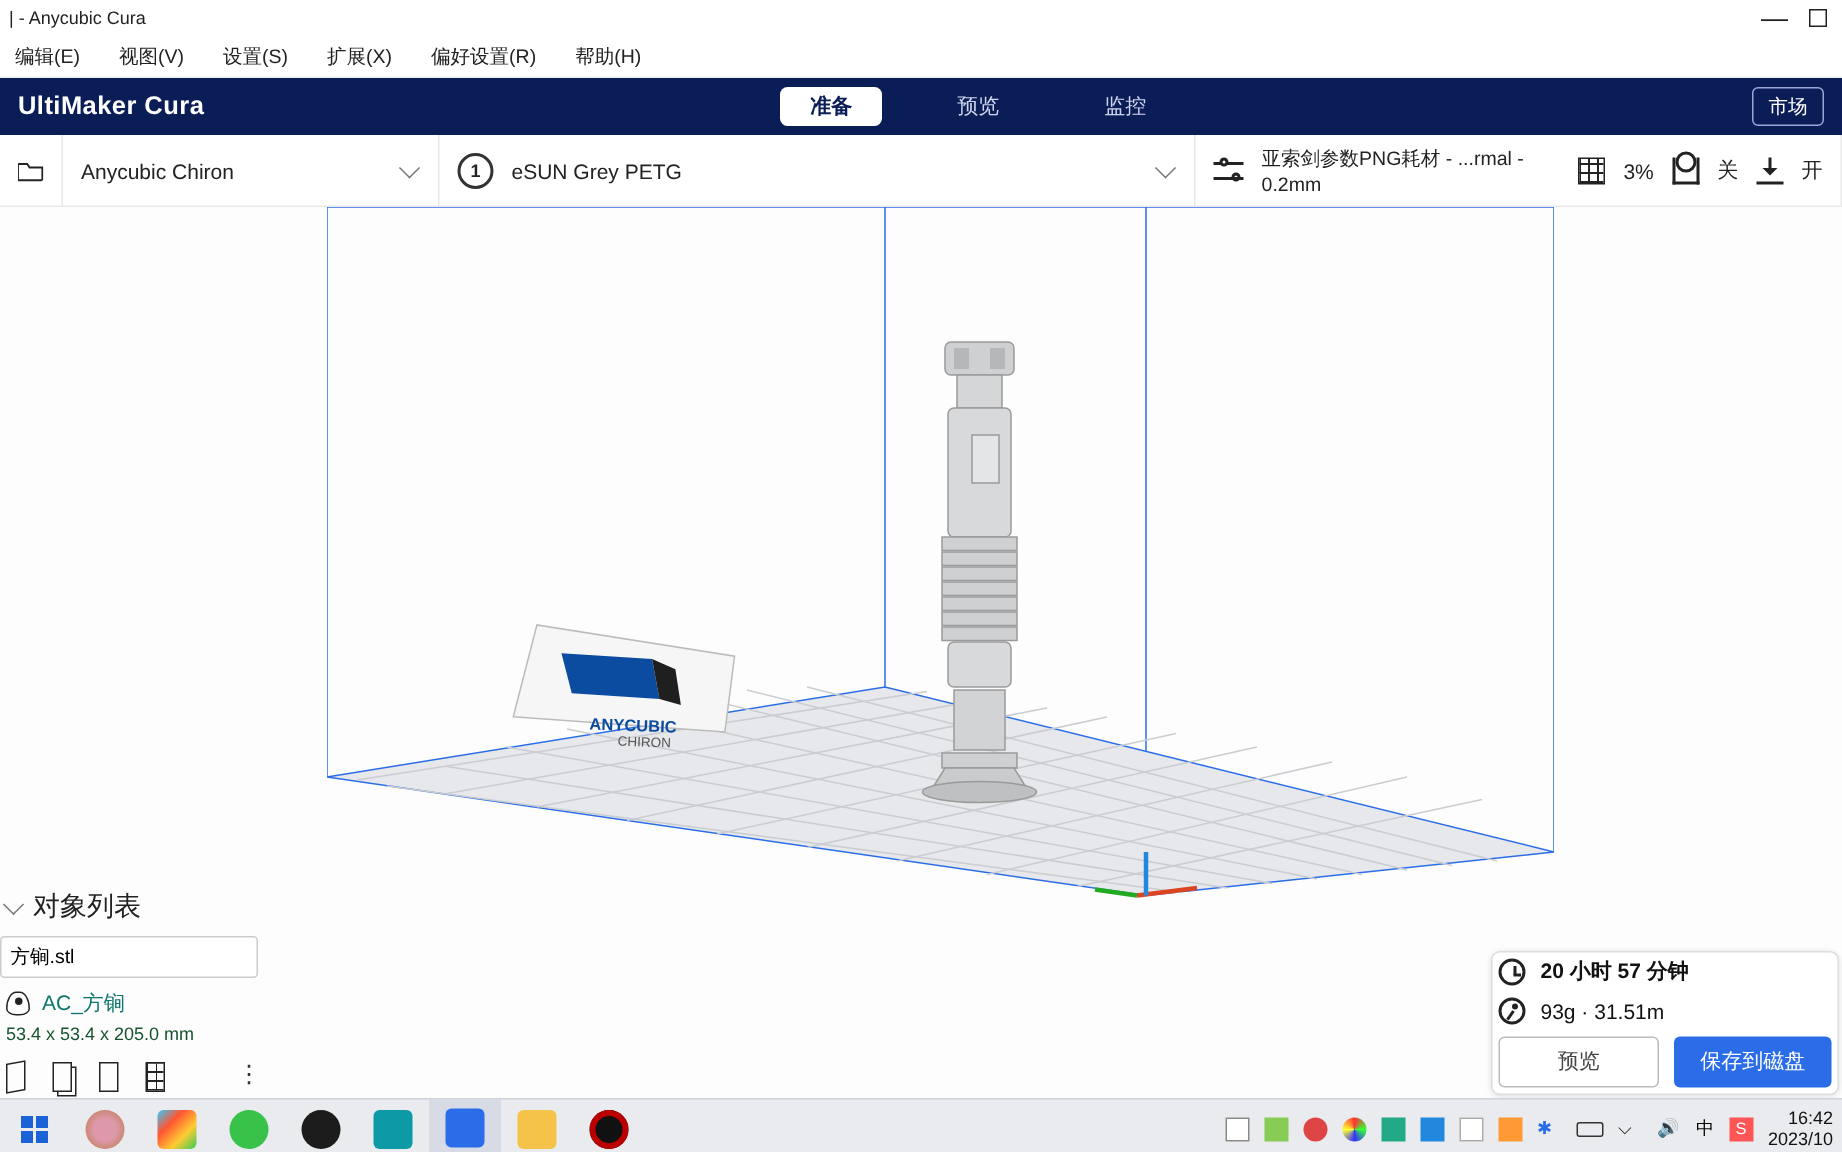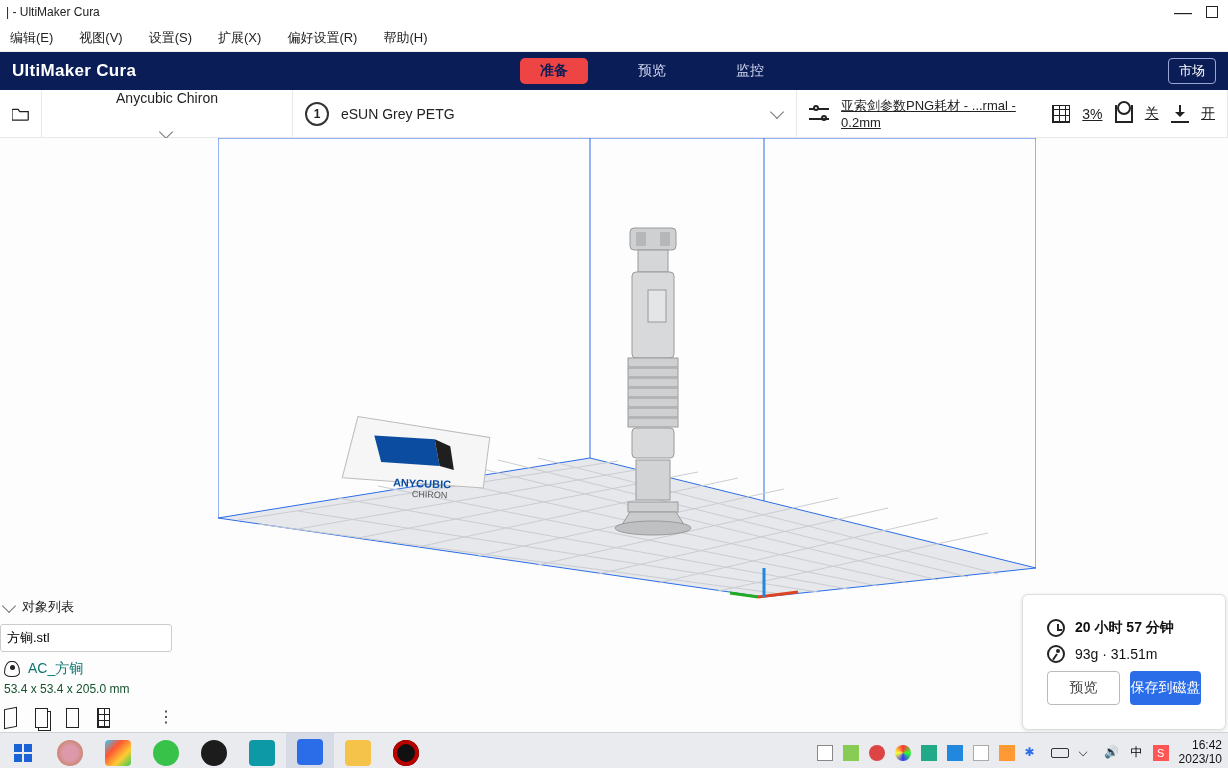--- a/index.html
+++ b/index.html
@@ -5,58 +5,58 @@
 * { margin: 0; padding: 0; box-sizing: border-box; font-family: -apple-system, "Segoe UI", Arial, sans-serif; }
 html, body { width: 1228px; height: 768px; overflow: hidden; background: #fff; }
 .titlebar { height: 24px; background: #fff; display: flex; align-items: center; padding: 0 6px; font-size: 12px; color: #222; justify-content: space-between; }
 .titlebar .title-left { display: flex; align-items: center; gap: 6px; }
 .titlebar .title-right { display: flex; align-items: center; gap: 14px; padding-right: 4px; }
 .menubar { height: 28px; background: #fff; display: flex; align-items: center; gap: 26px; padding: 0 10px; font-size: 13px; color: #222; border-bottom: 1px solid #eee; }
 .brandbar { height: 38px; background: #0b1d57; display: flex; align-items: center; padding: 0 12px; justify-content: space-between; color: #fff; text-align: center; }
 .brand-left { font-size: 17px; font-weight: 600; letter-spacing: .3px; }
 .brand-tabs { display: flex; align-items: center; gap: 30px; font-size: 14px; }
 .brand-tabs .tab { color: #cfd5ee; padding: 4px 20px; border-radius: 5px; }
-.brand-tabs .tab.active { background: #ef4444; color: #0b1d57; font-weight: 600; }
+.brand-tabs .tab.active { background: #ffffff; color: #0b1d57; font-weight: 600; }
 .market-btn { border: 1px solid #9aa6d6; color: #fff; font-size: 13px; padding: 3px 10px; border-radius: 4px; }
 .configbar { height: 48px; background: #fff; border-bottom: 1px solid #e8e8e8; display: flex; align-items: stretch; }
 .configbar .cell { display: flex; align-items: center; padding: 0 12px; border-right: 1px solid #e8e8e8; font-size: 14px; color: #222; gap: 12px; }
 .folder-cell { width: 42px; justify-content: center; }
-.printer-cell { width: 251px; justify-content: space-between; flex-direction: column; }
+.printer-cell { width: 251px; justify-content: space-between; }
 .material-cell { flex: 0 0 504px; justify-content: flex-start; }
-.profile-cell { flex: 1; justify-content: center; gap: 10px; text-decoration: underline; }
+.profile-cell { flex: 1; justify-content: center; gap: 10px; }
 .chev { width: 10px; height: 10px; border-right: 1.5px solid #777; border-bottom: 1.5px solid #777; transform: rotate(45deg); margin-right: 2px; margin-top:-4px; }
 .extruder-badge { width: 24px; height: 24px; border-radius: 50%; border: 2px solid #333; display: flex; align-items: center; justify-content: center; font-size: 12px; font-weight: 700; }
 .icon-sliders { width: 22px; height: 22px; position: relative; }
 .icon-sliders::before, .icon-sliders::after { content:""; position:absolute; left:0; right:0; height:2px; background:#222; }
 .icon-sliders::before { top: 5px; } .icon-sliders::after { top: 15px; }
 .icon-sliders span { position:absolute; width:6px; height:6px; background:#fff; border:2px solid #222; border-radius:50%; }
 .icon-sliders span:nth-child(1){ top:2px; left:4px; } .icon-sliders span:nth-child(2){ top:12px; left:12px; }
 .stat-icon { width: 20px; height: 20px; display:inline-flex; align-items:center; justify-content:center; }
 .grid-i { width:18px; height:18px; background: repeating-linear-gradient(0deg,#222 0 1px, transparent 1px 6px), repeating-linear-gradient(90deg,#222 0 1px, transparent 1px 6px); border:1px solid #222; }
 .support-i { width:18px; height:18px; border:2px solid #222; border-top:none; position:relative; }
 .support-i::after{ content:""; position:absolute; top:-4px; left:50%; width:10px; height:10px; border:2px solid #222; border-radius:50%; transform:translateX(-50%);}
 .dl-i { width:18px; height:18px; position:relative; border-bottom:2px solid #222; }
 .dl-i::before{content:""; position:absolute; left:50%; top:0; width:2px; height:10px; background:#222; transform:translateX(-50%);}
 .dl-i::after{content:""; position:absolute; left:50%; top:7px; width:0; height:0; border:5px solid transparent; border-top-color:#222; transform:translateX(-50%);}
 .viewport { position: relative; height: 594px; background: #fdfdfd; overflow:hidden; }
 .buildvol { position:absolute; left:218px; top:0; width:818px; height:540px; }
 .obj-panel { position:absolute; left:0; bottom:0; width:178px; background:transparent; }
-.obj-header { display:flex; align-items:center; gap:6px; padding:2px 4px; font-size:13px; color:#222; }
+.obj-header { display:flex; align-items:center; gap:6px; padding:2px 4px; font-size:18px; color:#222; }
 .obj-file { margin-top:6px; }
 .obj-file input { width:172px; height:28px; border:1px solid #ccc; padding:0 6px; font-size:13px; border-radius:3px; }
 .obj-name-row { display:flex; align-items:center; gap:8px; padding:8px 4px 2px; font-size:14px; color:#0f766e; }
 .eye { width:16px; height:16px; border:1.5px solid #222; border-radius:60% 60% 60% 60% / 100% 100% 40% 40%; position:relative;}
 .eye::after{content:""; position:absolute; top:3px; left:5px; width:5px; height:5px; background:#222; border-radius:50%;}
 .obj-dims { font-size:12px; color:#14532d; padding:2px 4px 8px; }
 .layout-icons { display:flex; gap:18px; padding:4px 4px; color:#333; }
 .layout-icons .li { width:20px; height:20px; border:1.6px solid #222; }
 .li.cube{ transform:skewY(-10deg);} .li.dup{ box-shadow:3px 3px 0 -1px #fff,3px 3px 0 0 #222;} 
 .li.grid{ background:repeating-linear-gradient(0deg,#222 0 1px, transparent 1px 6px),repeating-linear-gradient(90deg,#222 0 1px, transparent 1px 6px);} 
 .li.dots::after{content:"⋮"; display:block; text-align:center; font-size:16px; line-height:18px;}
-.slice-panel { position:absolute; right:2px; bottom:2px; width:204px; background:#fff; border:1px solid #ddd; border-radius:6px; padding:24px; box-shadow:0 1px 4px rgba(0,0,0,.12); }
+.slice-panel { position:absolute; right:2px; bottom:2px; width:232px; background:#fff; border:1px solid #ddd; border-radius:6px; padding:4px; box-shadow:0 1px 4px rgba(0,0,0,.12); }
 .slice-row { display:flex; align-items:center; gap:10px; font-size:14px; color:#111; margin-bottom:8px; }
 .clock-i{ width:18px; height:18px; border:2px solid #222; border-radius:50%; position:relative;}
 .clock-i::after{content:""; position:absolute; top:3px; left:8px; width:2px; height:6px; background:#222;}
 .clock-i::before{content:""; position:absolute; top:8px; left:8px; width:5px; height:2px; background:#222;}
 .weight-i{ width:18px; height:18px; border:2px solid #222; border-radius:50%; position:relative;}
 .weight-i::after{content:""; position:absolute; top:7px; left:7px; width:2px; height:7px; background:#222; transform-origin:top; transform:rotate(35deg);}
 .weight-i::before{content:""; position:absolute; top:2px; left:7px; width:4px; height:4px; background:#222; border-radius:50%; }
 .slice-btns { display:flex; gap:10px; margin-top:8px;}
 .slice-btns button { flex:1; height:34px; border-radius:4px; font-size:14px; }
 .btn-preview{ background:#fff; border:1px solid #bbb; color:#444;}
@@ -75,21 +75,21 @@
 .tray{ display:flex; align-items:center; gap:10px; padding-right:6px;}
 .tray .ti{ width:16px; height:16px; display:inline-block; }
 .time-block{ text-align:right; line-height:1.1; font-size:12px; color:#111;}
 [data-interactable="true"]{ cursor:pointer; }
 </style>
 </head>
 <body>
 
 <div class="titlebar" data-interactable="false">
   <div class="title-left">
-    <span data-interactable="false">| - UltiMaker Cura</span>
+    <span data-interactable="false">| - Anycubic Cura</span>
   </div>
   <div class="title-right">
     <span data-interactable="true" style="font-size:18px;">—</span>
     <span data-interactable="true" style="width:12px;height:12px;border:1.5px solid #222;display:inline-block;"></span>
   </div>
 </div>
 
 <div class="menubar" data-interactable="false">
   <span data-interactable="true">编辑(E)</span>
   <span data-interactable="true">视图(V)</span>

